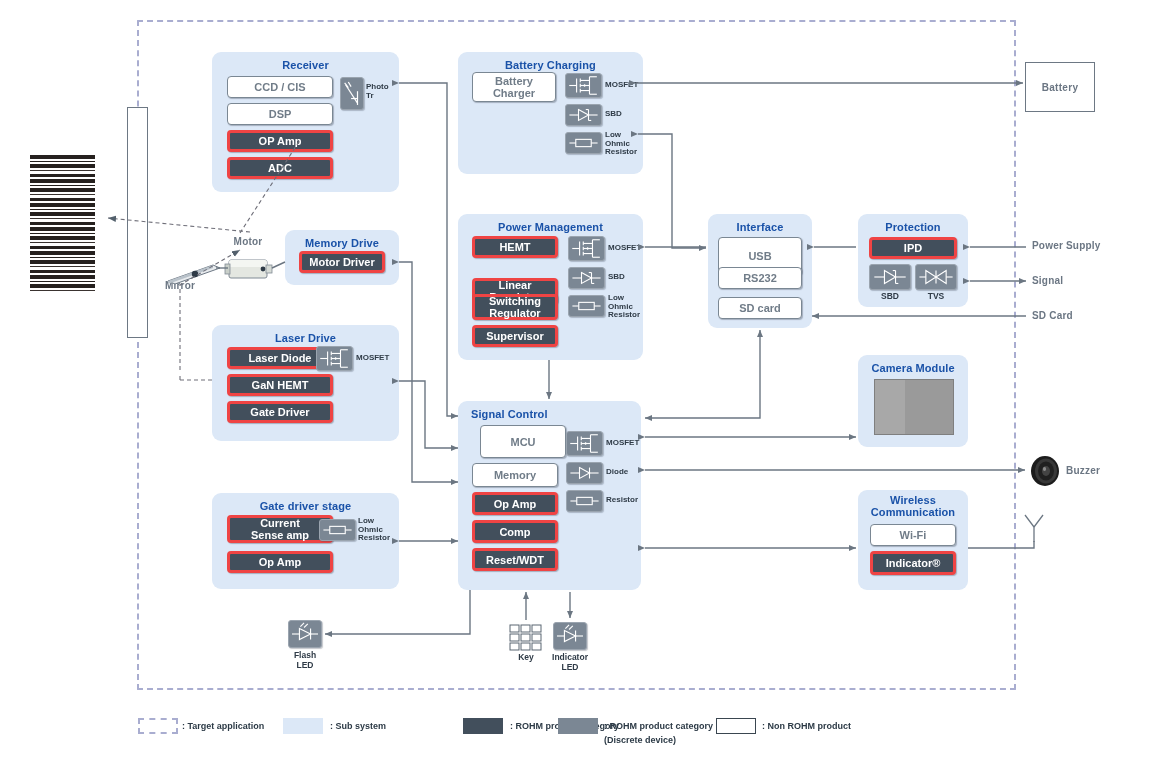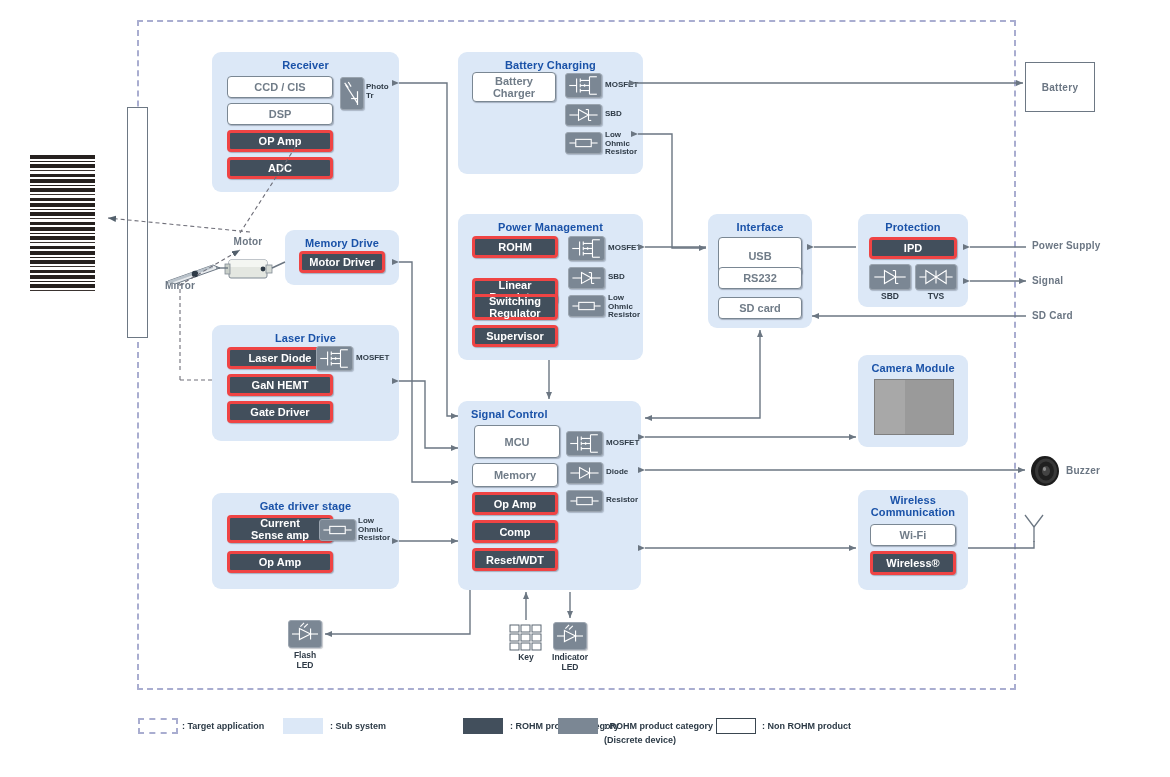--- a/index.html
+++ b/index.html
@@ -187,21 +187,21 @@
     <div class="disc-label" style="left:147px;top:79px;width:38px;">Low<br>Ohmic<br>Resistor</div>
   </div>
 
   <div class="abs subsys" style="left:285px;top:230px;width:114px;height:55px;">
     <div class="subsys-title">Memory Drive</div>
     <div class="blk rohm" style="left:14px;top:21px;width:86px;height:22px;">Motor Driver</div>
   </div>
 
   <div class="abs subsys" style="left:458px;top:214px;width:185px;height:146px;">
     <div class="subsys-title">Power Management</div>
-    <div class="blk rohm" style="left:14px;top:22px;width:86px;height:22px;">ROHM</div>
+    <div class="blk rohm" style="left:14px;top:22px;width:86px;height:22px;">HEMT</div>
     <div class="blk rohm" style="left:14px;top:49px;width:86px;height:26px;margin-top:15px;">Linear<br>Regulator</div>
     <div class="blk rohm" style="left:14px;top:80px;width:86px;height:26px;">Switching<br>Regulator</div>
     <div class="blk rohm" style="left:14px;top:111px;width:86px;height:22px;">Supervisor</div>
 
     <div class="disc" style="left:110px;top:22px;width:37px;height:25px;">
       <svg viewBox="0 0 37 25">
           <g stroke="#ffffff" stroke-width="1.2" fill="none">
         <line x1="3" y1="12.5" x2="11" y2="12.5"></line>
             <line x1="11" y1="5" x2="11" y2="20"></line>
         <line x1="15" y1="5" x2="15" y2="9"></line>
@@ -284,21 +284,21 @@
             <line x1="27" y1="11" x2="34" y2="11"></line>
         <rect x="10" y="7" width="17" height="8"></rect>
       </g>
         </svg>
     </div>
     <div class="disc-label" style="left:146px;top:24px;width:38px;">Low<br>Ohmic<br>Resistor</div>
   </div>
 
   <div class="abs subsys" style="left:458px;top:401px;width:183px;height:189px;">
     <div class="subsys-title" style="text-align:left;left:13px;">Signal Control</div>
-    <div class="blk nonrohm" style="left:16px;top:24px;width:86px;height:33px;">MCU</div>
+    <div class="blk nonrohm" style="left:22px;top:24px;width:86px;height:33px;">MCU</div>
     <div class="blk nonrohm" style="left:14px;top:62px;width:86px;height:24px;">Memory</div>
     <div class="blk rohm" style="left:14px;top:91px;width:86px;height:23px;">Op Amp</div>
     <div class="blk rohm" style="left:14px;top:119px;width:86px;height:23px;">Comp</div>
     <div class="blk rohm" style="left:14px;top:147px;width:86px;height:23px;">Reset/WDT</div>
 
     <div class="disc" style="left:108px;top:30px;width:37px;height:25px;">
       <svg viewBox="0 0 37 25">
           <g stroke="#ffffff" stroke-width="1.2" fill="none">
         <line x1="3" y1="12.5" x2="11" y2="12.5"></line>
             <line x1="11" y1="5" x2="11" y2="20"></line>
@@ -385,21 +385,21 @@
     <div class="abs" style="left:16px;top:24px;width:80px;height:56px;background:#9a9a9a;border:1.5px solid #7f7f7f;"></div>
     <div class="abs" style="left:17px;top:25px;width:30px;height:54px;background:#a8a8a8;"></div>
   </div>
 
   <div class="abs subsys" style="left:858px;top:490px;width:110px;height:100px;">
     <div class="subsys-title two">
       <span>Wireless</span><br>
       <span>Communication</span>
     </div>
     <div class="blk nonrohm" style="left:12px;top:34px;width:86px;height:22px;">Wi-Fi</div>
-    <div class="blk rohm" style="left:12px;top:61px;width:86px;height:24px;">Wireless®</div>
+    <div class="blk rohm" style="left:12px;top:61px;width:86px;height:24px;">Indicator®</div>
   </div>
 
   <div class="abs" style="left:1025px;top:62px;width:70px;height:50px;background:#ffffff;border:1.5px solid #6d7884;
               display:flex;align-items:center;justify-content:center;font-size:10px;font-weight:bold;color:#6b7683;letter-spacing:.3px;">
     <span>Battery</span>
   </div>
 
   <div class="lbl" style="left:1032px;top:240px;">Power Supply</div>
   <div class="lbl" style="left:1032px;top:275px;">Signal</div>
   <div class="lbl" style="left:1032px;top:310px;">SD Card</div>

